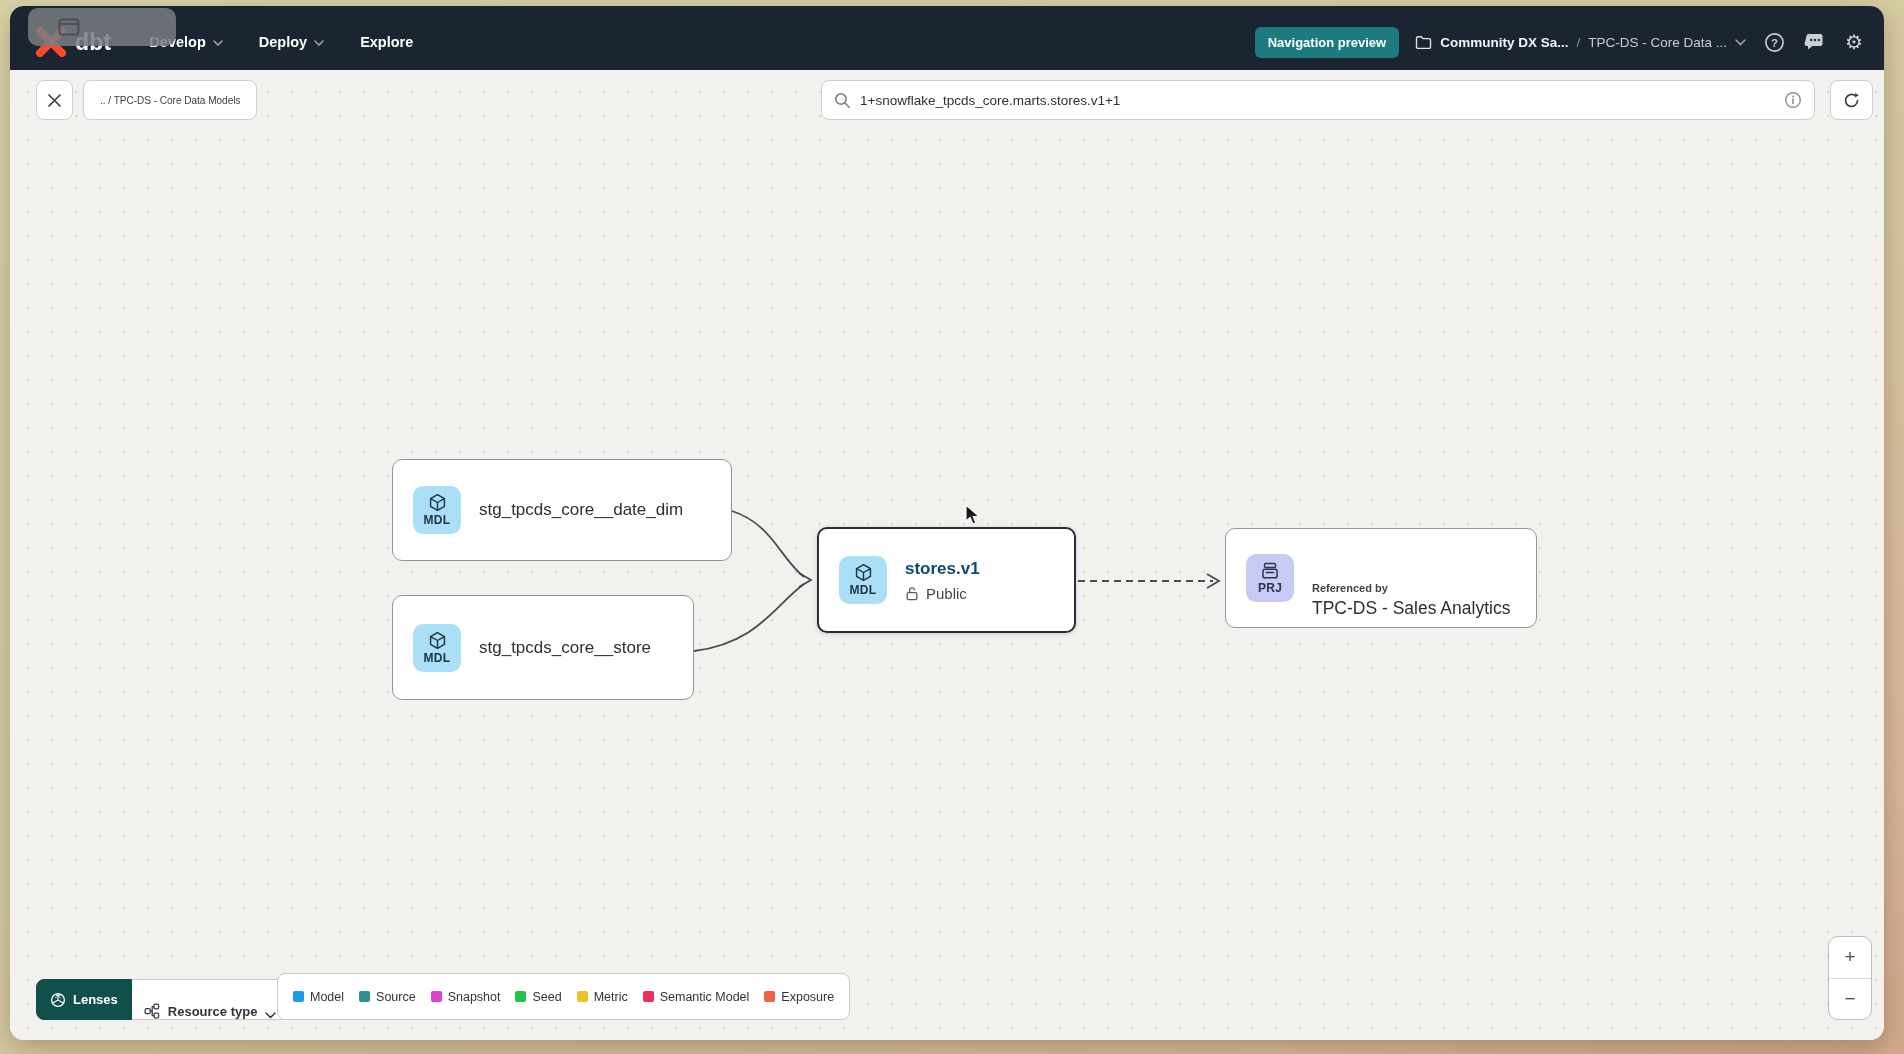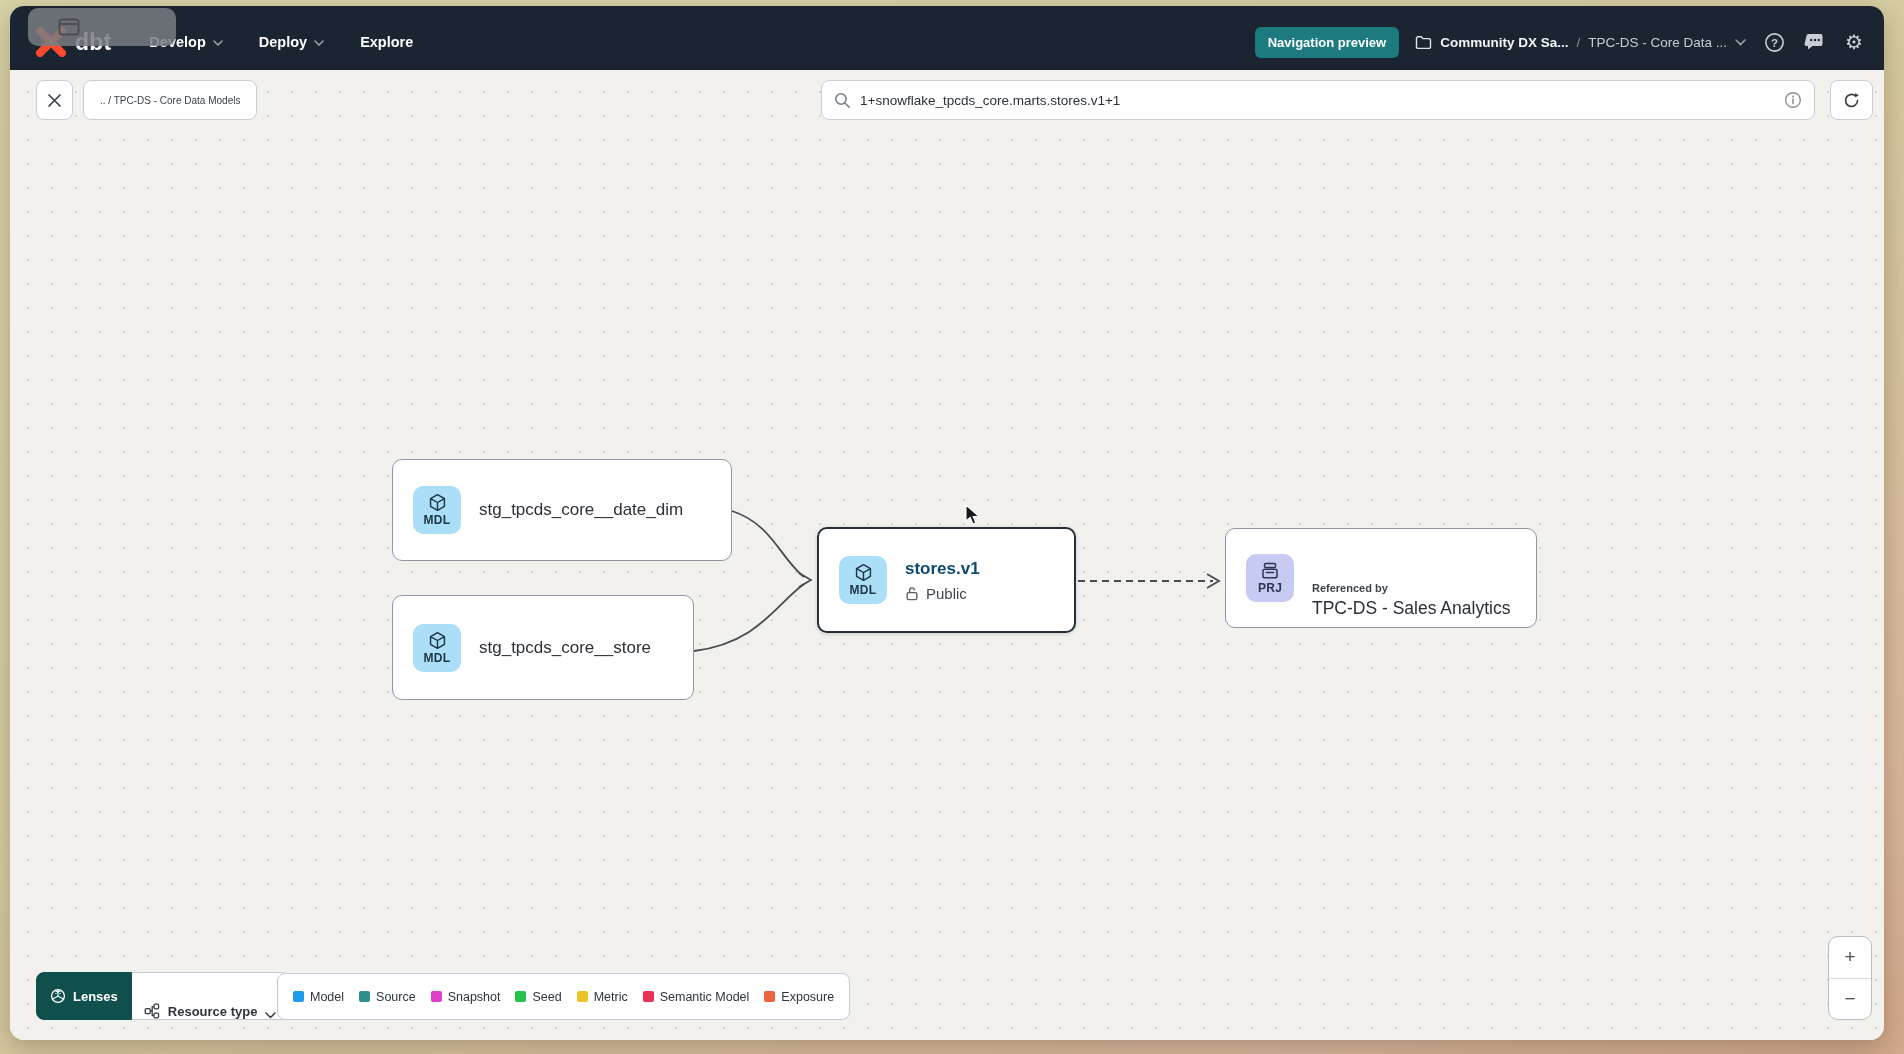--- a/index.html
+++ b/index.html
@@ -70,21 +70,21 @@
   .badge-prj { background:#c7cbf4; }
   .badge-label { font-size:12px; font-weight:700; color:#1d3442; letter-spacing:.3px; }
   .badge-prj .badge-label { color:#2e3450; }
   .node-label { font-size:17px; color:#2b3137; }
   .node-title { font-size:17px; font-weight:600; color:#0c4a6e; }
   .node-sub { display:flex; align-items:center; gap:7px; margin-top:6px; font-size:15px; color:#3f464c; }
   .node-eyebrow { font-size:11px; font-weight:600; color:#3c4349; margin-bottom:4px;margin-top:44px; }
   .node-big { font-size:17.5px; color:#2a3036; }
   .edges { position:absolute; left:0; top:0; width:1874px; height:1034px; pointer-events:none; }
   
-  .footer-group { position:absolute; left:26px; bottom:20px; display:flex; height:48px; }
+  .footer-group { position:absolute; left:26px; bottom:20px; display:flex; height:41px; }
   .lenses-btn {
     background:#114f4c; color:#fff; font-size:13px; font-weight:700;
     display:flex; align-items:center; gap:7px; padding:0 13px;
     border-radius:8px 0 0 8px; border:1px solid #114f4c; cursor:pointer;
   }
   .resource-btn {
     background:#fff; color:#2f353b; font-size:13px; font-weight:600;
     display:flex; align-items:flex-end; gap:8px; padding:0 12px;
     border:1px solid #c7cad0; border-left:none; border-radius:0 8px 8px 0; cursor:pointer;
   }

